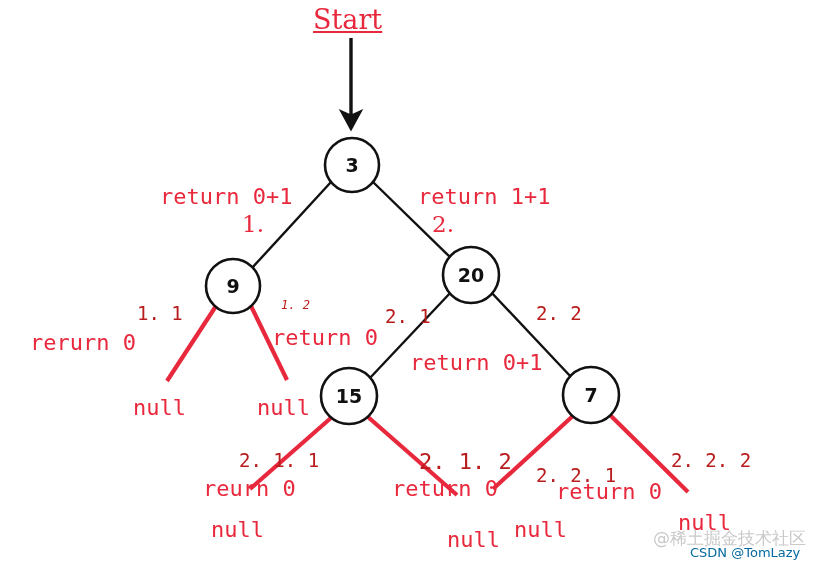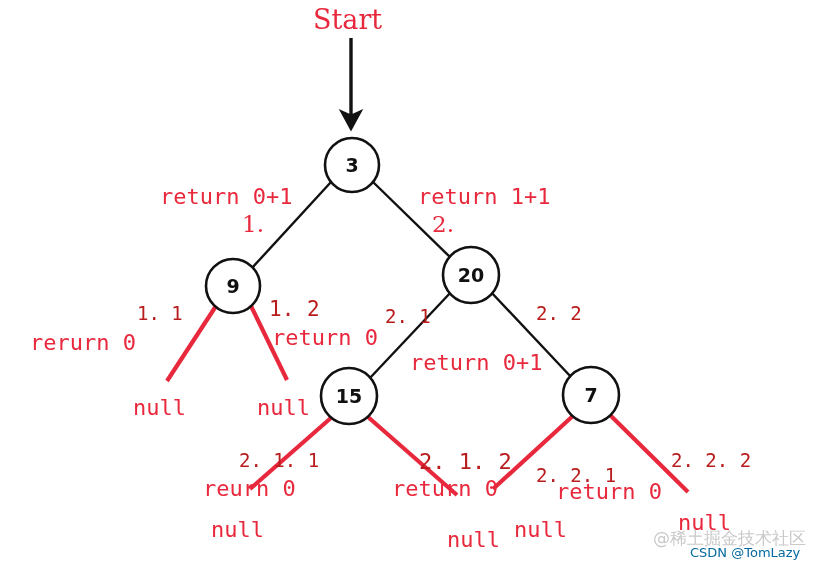--- a/index.html
+++ b/index.html
@@ -105,30 +105,30 @@
     <g>
       <circle cx="349" cy="396" r="28" fill="#ffffff" stroke="#111111" stroke-width="2.6"></circle>
       <text class="node-text" x="349" y="396" text-anchor="middle" dominant-baseline="central">15</text>
     </g>
     <g>
       <circle cx="591" cy="395" r="28" fill="#ffffff" stroke="#111111" stroke-width="2.6"></circle>
       <text class="node-text" x="591" y="395" text-anchor="middle" dominant-baseline="central">7</text>
     </g>
   </svg>
 
-  <div class="lbl red serif" style="left:313px; top:6px; font-size:27px;">Start</div>
+  <div class="lbl red serif" style="left:313px; top:6px; font-size:27px;text-decoration:underline;">Start</div>
 
   <div class="lbl red mono" style="left:160px; top:186px; font-size:22px;">return 0+1</div>
   <div class="lbl red serif" style="left:242px; top:213px; font-size:23px;">1.</div>
   <div class="lbl red mono" style="left:418px; top:186px; font-size:22px;">return 1+1</div>
   <div class="lbl red serif" style="left:432px; top:213px; font-size:23px;">2.</div>
 
   <div class="lbl blue mono" style="left:137px; top:304px; font-size:19px;">1. 1</div>
   <div class="lbl red mono" style="left:30px;  top:332px; font-size:22px;">rerurn 0</div>
-  <div class="lbl blue mono" style="left:269px; top:299px; font-size:21px;">1. 2</div>
+  <div class="lbl blue mono" style="left:281px; top:299px; font-size:12px;font-style:italic;">1. 2</div>
   <div class="lbl red mono" style="left:272px; top:327px; font-size:22px;">return 0</div>
 
   <div class="lbl blue mono" style="left:385px; top:307px; font-size:19px;">2. 1</div>
   <div class="lbl blue mono" style="left:536px; top:304px; font-size:19px;">2. 2</div>
   <div class="lbl red mono" style="left:410px; top:352px; font-size:22px;">return 0+1</div>
 
   <div class="lbl blue mono" style="left:239px; top:451px; font-size:19px;">2. 1. 1</div>
   <div class="lbl red mono" style="left:203px; top:478px; font-size:22px;">reurn 0</div>
   <div class="lbl blue mono" style="left:419px; top:451px; font-size:22px;">2. 1. 2</div>
   <div class="lbl red mono" style="left:392px; top:478px; font-size:22px;">return 0</div>

